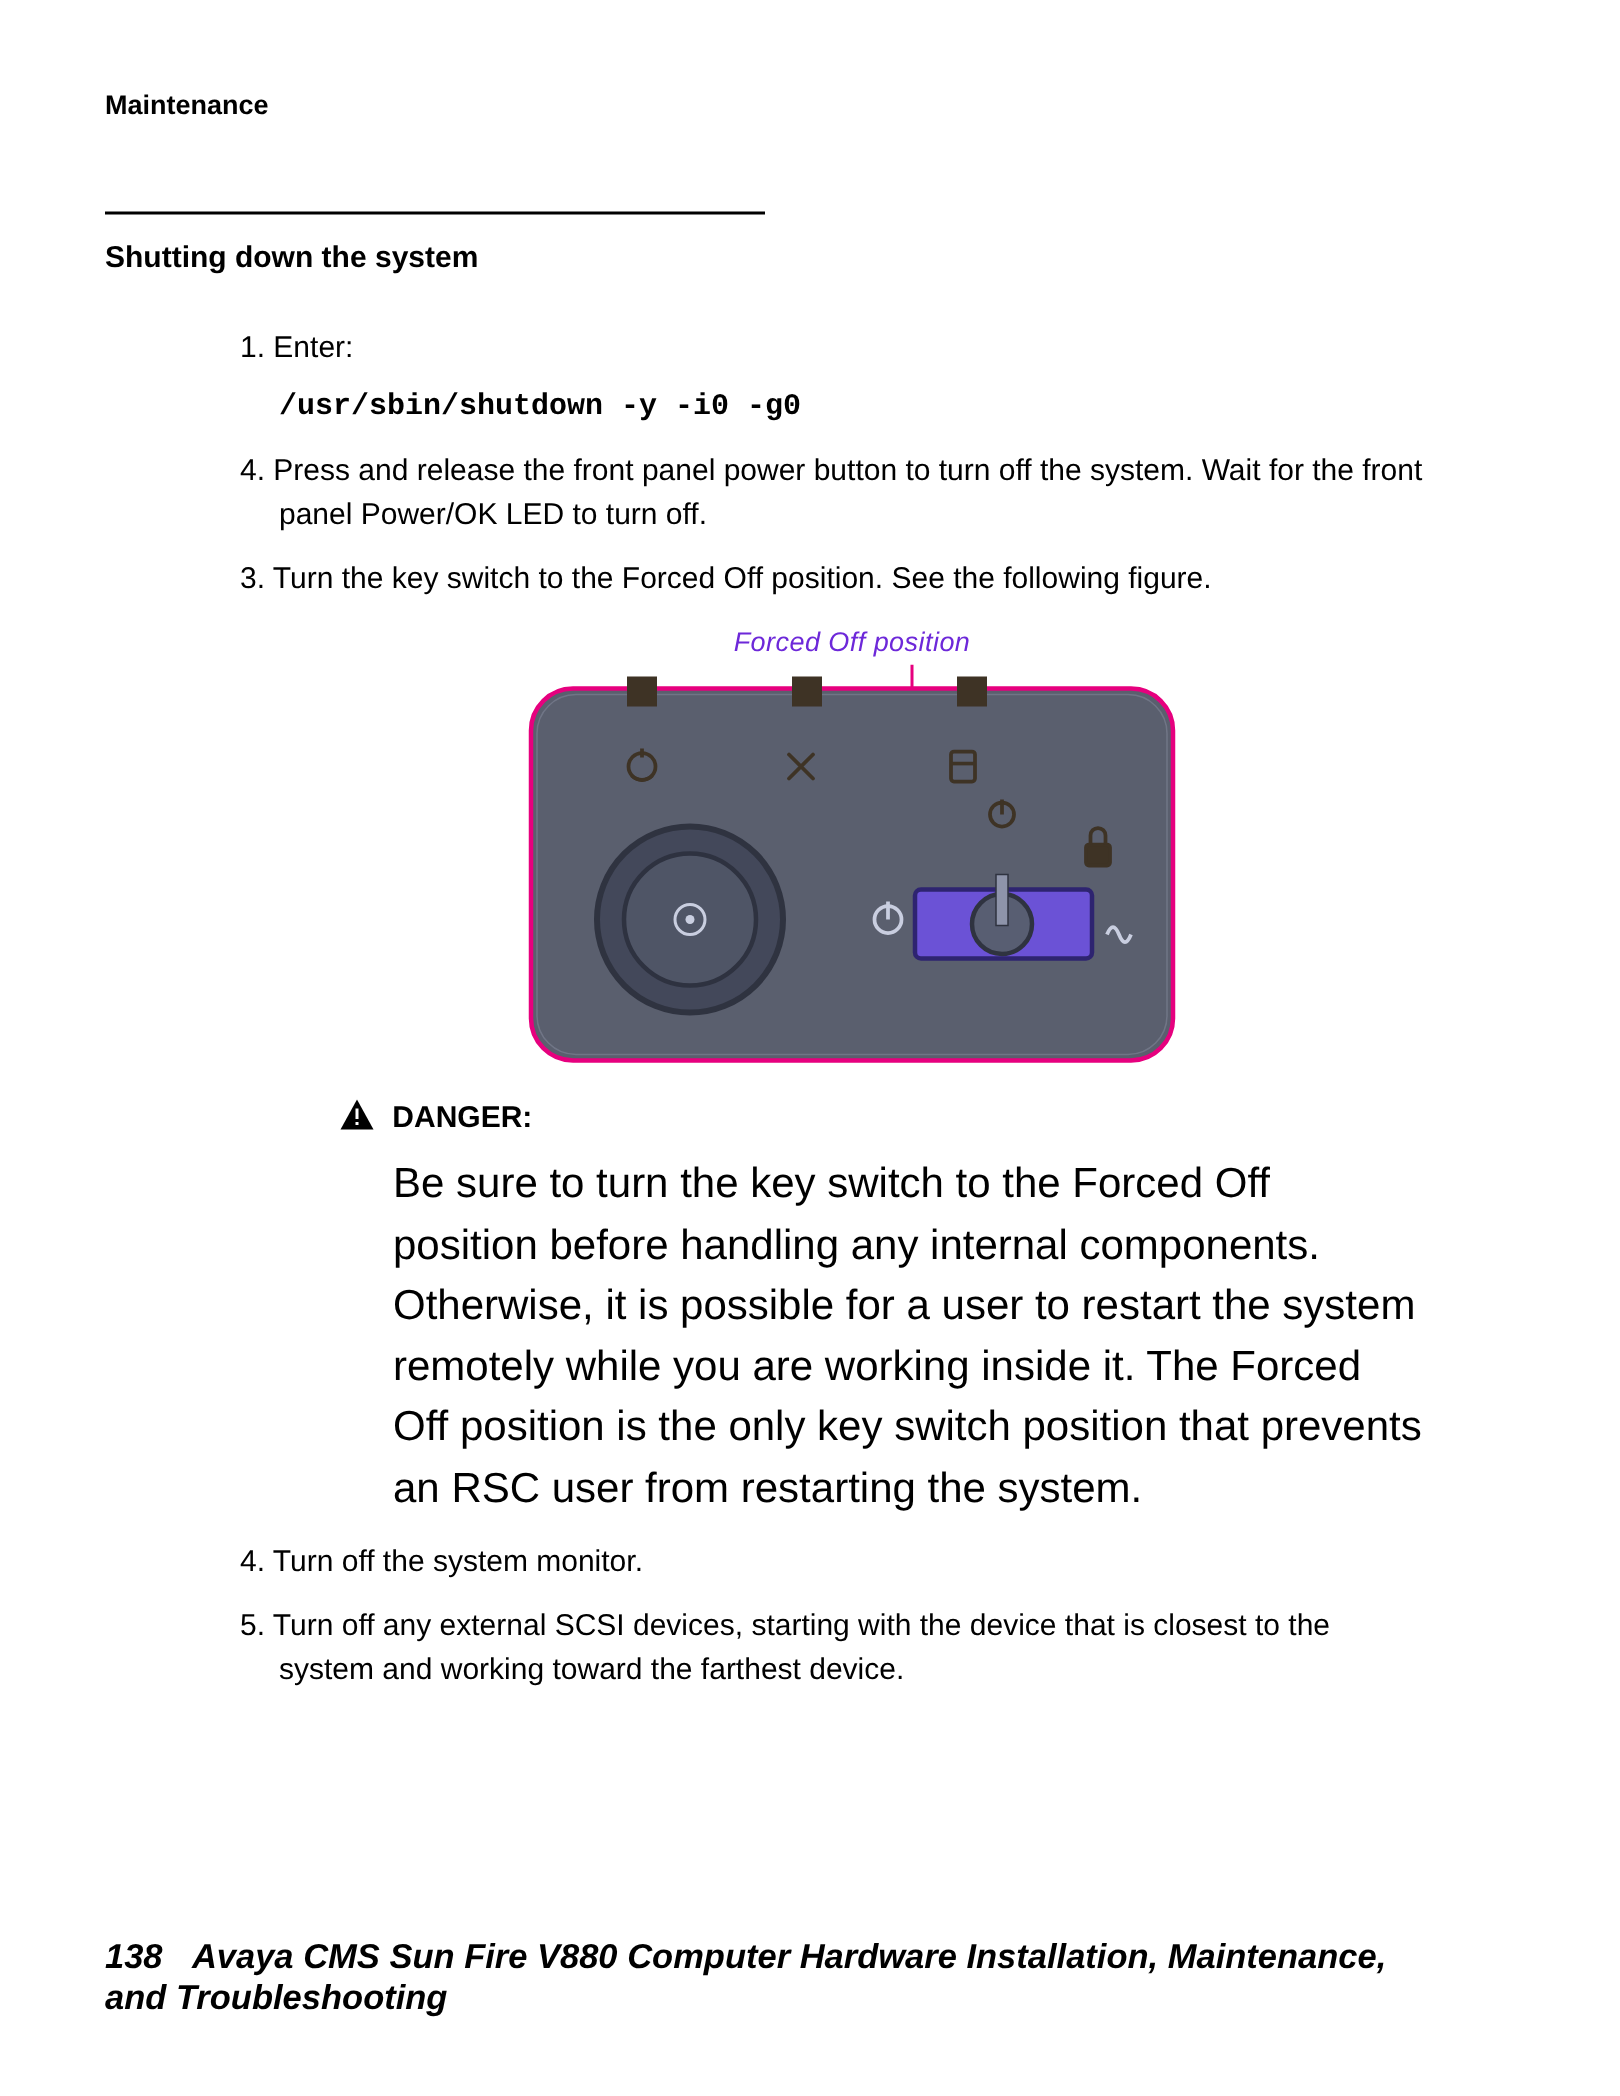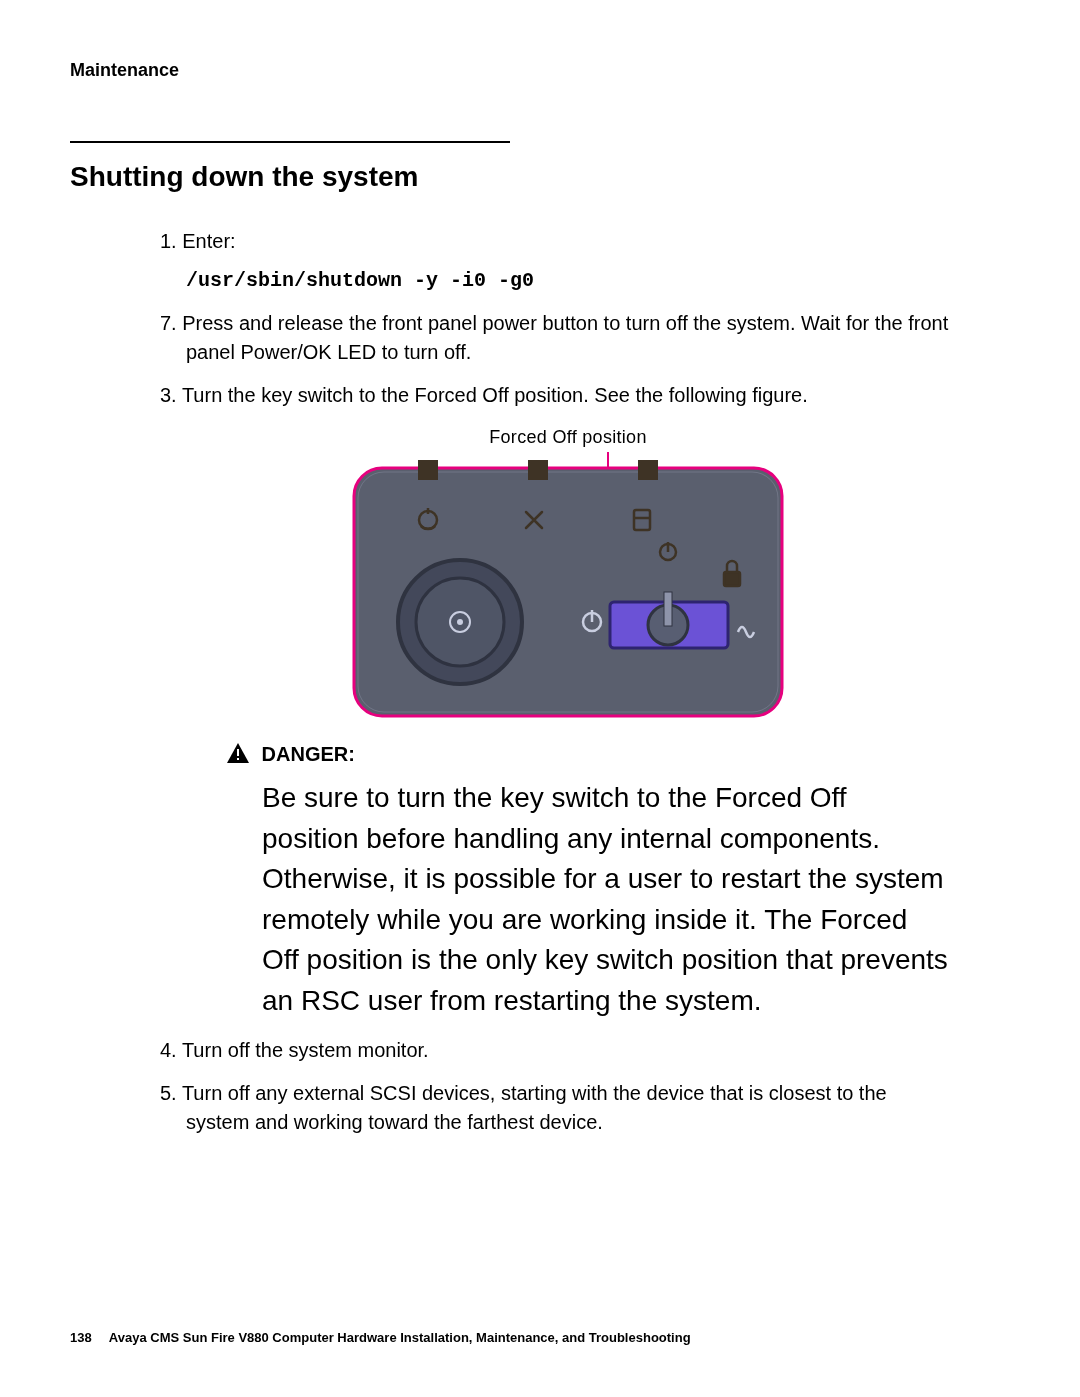--- a/index.html
+++ b/index.html
@@ -6,49 +6,49 @@
   .page{
     width:1020px;height:1397px;
     box-sizing:border-box;
     padding:60px 70px 50px 70px;
     font-family:Arial, Helvetica, sans-serif;
     color:#000;
     position:relative;
   }
   .chapter{font-size:18px;font-weight:bold;margin-bottom:60px;}
   .rule{border-top:2px solid #000;width:440px;margin-bottom:18px;}
-  h1.title{font-size:28px;font-weight:bold;margin:0 0 34px 0;}
+  h1.title{font-size:20px;font-weight:bold;margin:0 0 34px 0;}
   .intro{font-size:20px;margin:0 0 12px 90px;}
   ol.steps{list-style:none;margin:0 0 0 90px;padding:0;font-size:20px;}
   ol.steps>li{margin-bottom:14px;padding-left:26px;text-indent:-26px;line-height:1.45;}
   ol.steps code.cmd{
     font-family:"Courier New",monospace;font-weight:bold;font-size:20px;
     display:block;margin:10px 0 10px 0;text-indent:0;
   }
   .after-cmd{display:block;text-indent:0;margin-top:6px;}
   .figure-wrap{margin:14px 0 18px 0;text-indent:0;text-align:center;}
-  .fig-caption{color:#000000;font-size:18px;margin-bottom:2px;letter-spacing:0.3px;}
+  .fig-caption{color:#6d28d9;font-size:18px;margin-bottom:2px;letter-spacing:0.3px;font-style:italic;}
   .fig-caption-line{display:inline-block;}
 
   
   svg.panel{display:block;margin:0 auto;}
 
   .danger-block{margin:10px 0 12px 40px;text-indent:0;}
   .danger-head{font-weight:bold;font-size:20px;}
   .danger-icon{
     display:inline-block;vertical-align:-3px;margin-right:6px;
   }
   .danger-body{
     margin:6px 0 0 36px;font-size:28px;line-height:1.45;
     max-width:760px;
   }
 
   .footer{
     position:absolute;left:70px;right:85px;bottom:52px;
-    font-size:13px;font-weight:bold;
+    font-size:23px;font-weight:bold;font-style:italic;
   }
   .footer .pg{display:inline-block;margin-right:14px;}
 </style>
 </head>
 <body>
 
 <div class="page">
 
   <div class="chapter">Maintenance</div>
 
@@ -56,21 +56,21 @@
   <h1 class="title">Shutting down the system</h1>
 
 
   <ol class="steps">
 
     <li>
       <span>1. Enter:</span>
       <code class="cmd">/usr/sbin/shutdown -y -i0 -g0</code>
     </li>
 
-    <li>7. Press and release the front panel power button to turn off the system. Wait for the front panel Power/OK LED to turn off.</li>
+    <li>4. Press and release the front panel power button to turn off the system. Wait for the front panel Power/OK LED to turn off.</li>
 
     <li>
       <span>3. Turn the key switch to the Forced Off position. See the following figure.</span>
 
       <div class="figure-wrap">
         <div class="fig-caption">
           <span class="fig-caption-line">Forced Off position</span>
         </div>
         <svg class="panel" width="440" height="270" viewBox="0 0 440 270">
 

